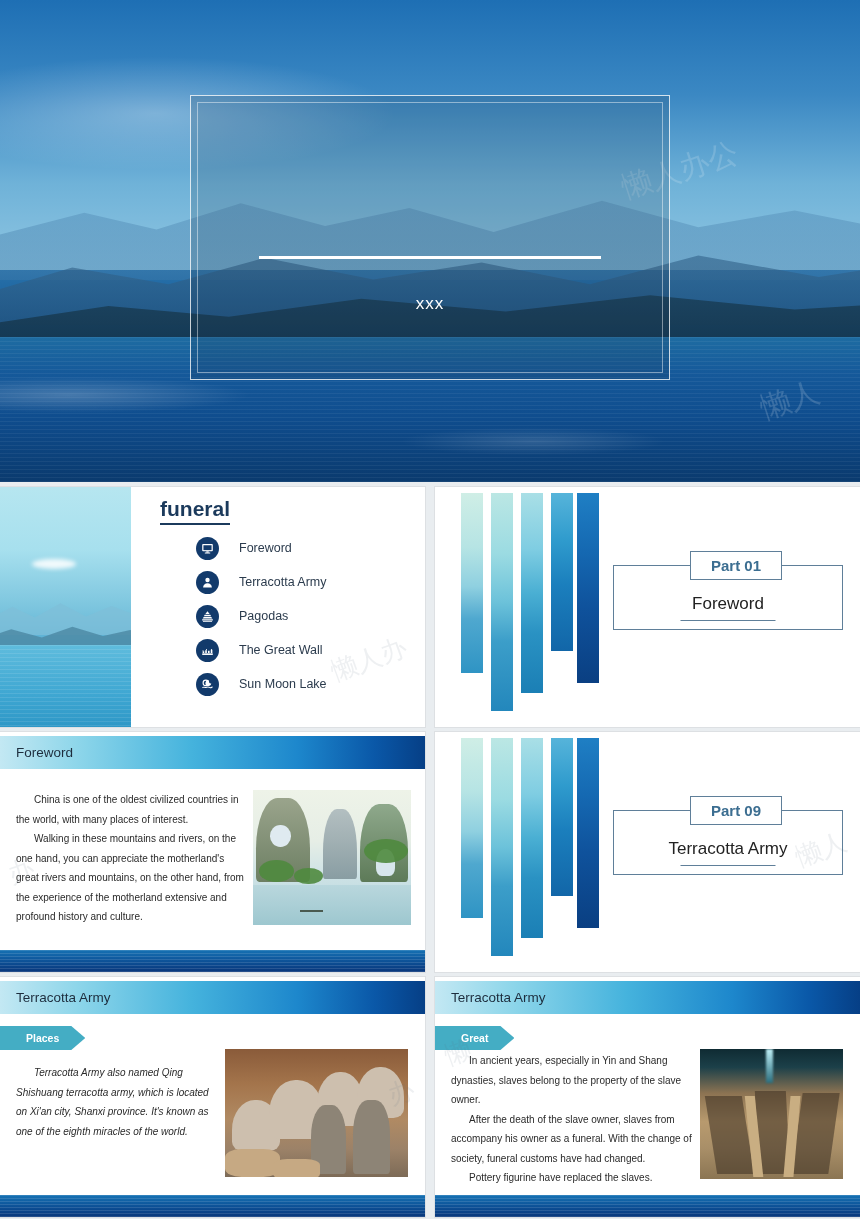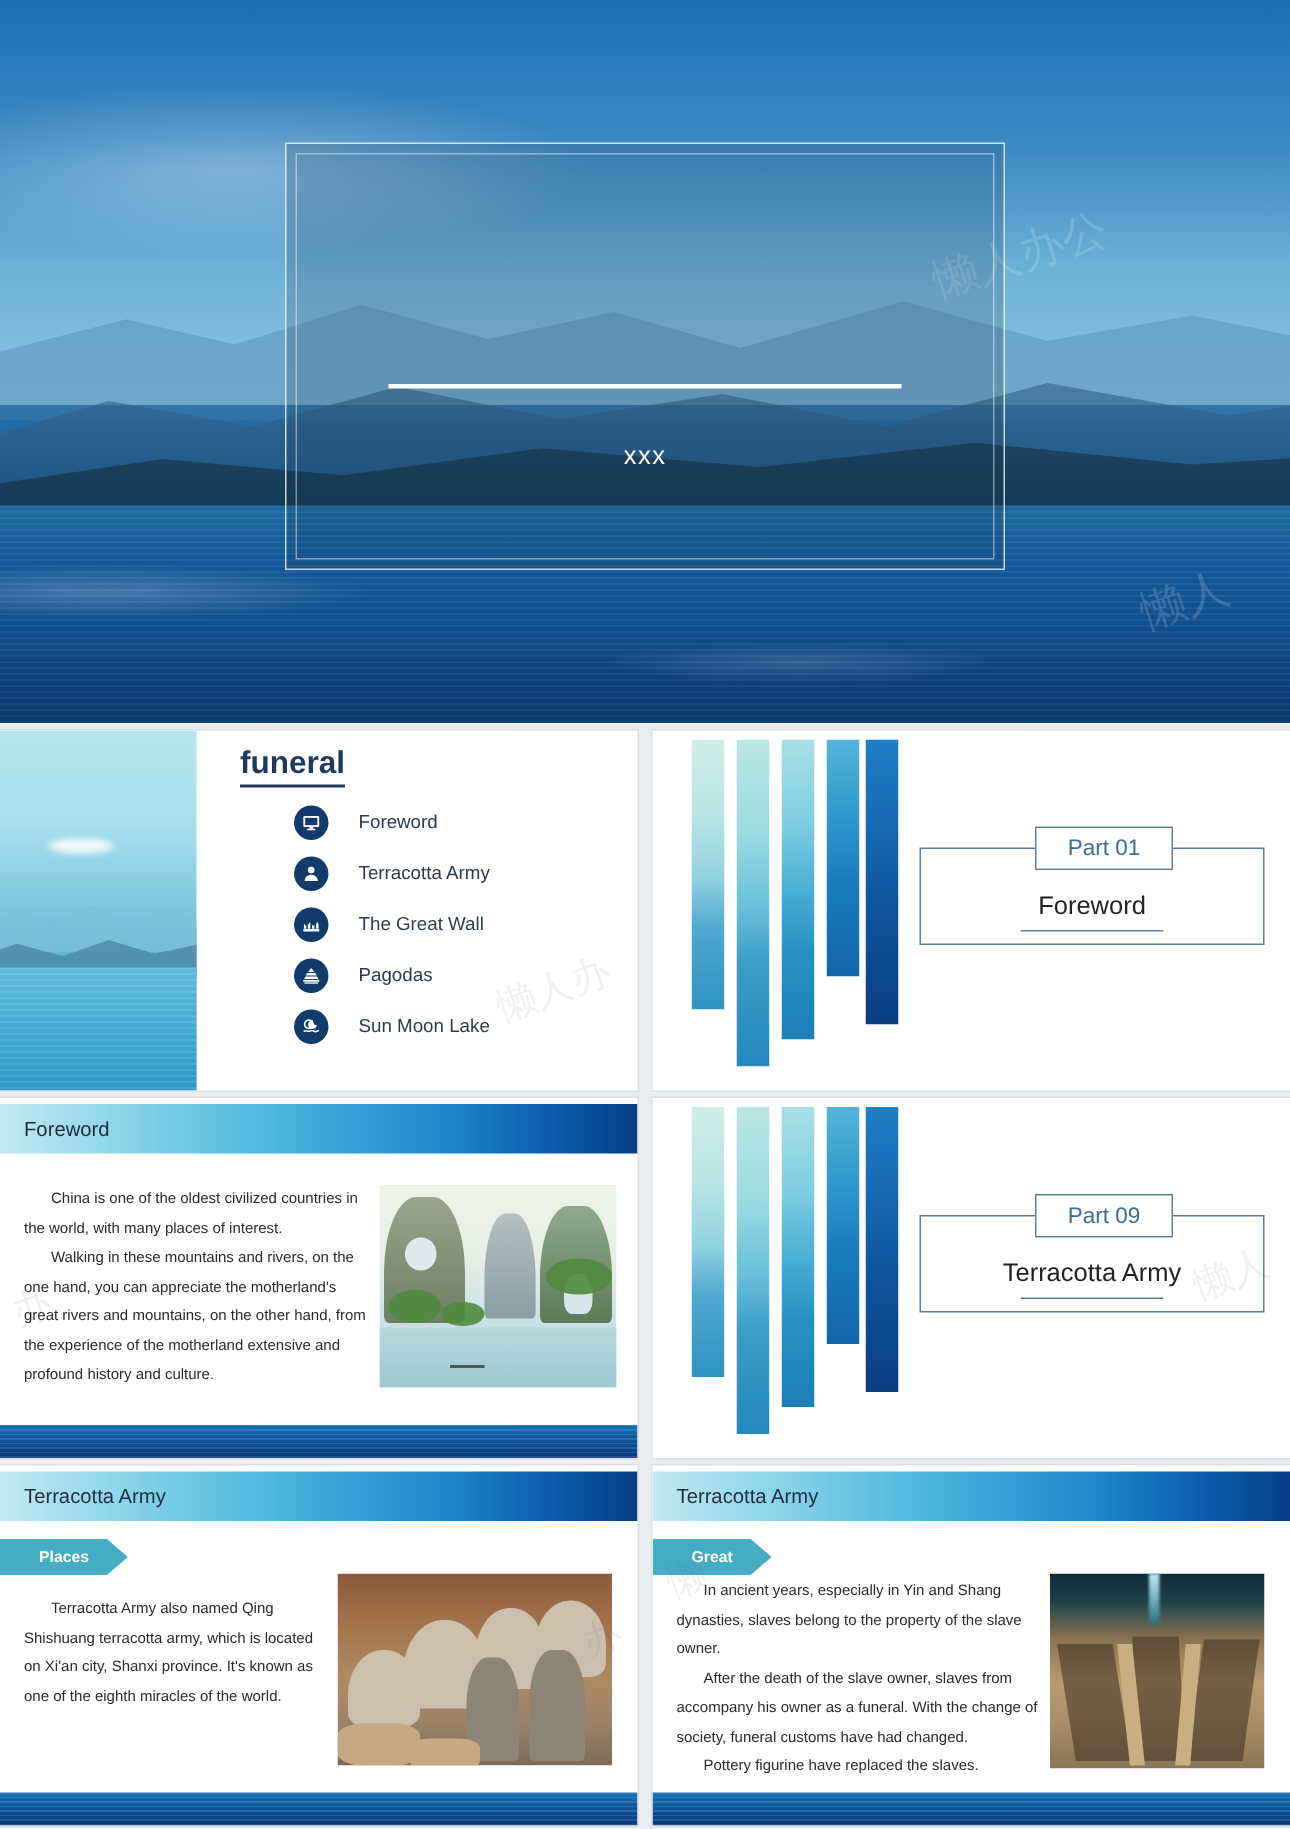--- a/index.html
+++ b/index.html
@@ -123,21 +123,21 @@
   .strip{ position:absolute; top:6px; width:22px; overflow:hidden; }
   .strip .sk{ position:absolute; left:0; top:0; width:100%; height:100%; }
   .part-frame{
     position:absolute; left:178px; top:78px; width:230px; height:65px;
     border:1.4px solid #5f7f99;
   }
   .part-badge{
     position:absolute; left:76px; top:-15px; width:92px; height:29px;
     background:#fff; border:1.4px solid #5f7f99;
     display:flex; align-items:center; justify-content:center;
-    font-size:15px; color:#3c6e91;
+    font-size:15px; color:#3c6e91;font-weight:bold;
   }
   .part-name{
     position:absolute; left:0; right:0; top:28px; text-align:center;
     font-size:17px; color:#222;
   }
   .part-underline{
     position:absolute; left:50%; transform:translateX(-50%);
     top:54px; width:95px; height:1.4px; background:#5f7f99;
   }
 
@@ -251,39 +251,39 @@
               <circle cx="8" cy="5" r="2.7" fill="#fff"></circle>
               <path d="M2.6 14c0-3.1 2.4-5.2 5.4-5.2s5.4 2.1 5.4 5.2z" fill="#fff"></path>
             </svg>
         </span>
         <span class="cl-label">Terracotta Army</span>
       </div>
 
       <div class="cl-item">
         <span class="cl-icon">
           <svg width="13" height="13" viewBox="0 0 16 16">
-              <path d="M1.5 11.5h13v2h-13z" fill="#fff"></path>
-              <path d="M2 8.8h2v2.4H2zM5.2 7.6h2v3.6h-2zM8.6 8.4h2v2.8h-2zM12 7.2h2v4h-2z" fill="#fff"></path>
-              <path d="M2 7.6h1v1.4H2zM6.2 6.3h1v1.5h-1zM12.4 6h1v1.4h-1z" fill="#fff"></path>
-            </svg>
-        </span>
-        <span class="cl-label">The Great Wall</span>
-      </div>
-
-      <div class="cl-item">
-        <span class="cl-icon">
-          <svg width="13" height="13" viewBox="0 0 16 16">
               <path d="M8 1.6 10.6 5H5.4z" fill="#fff"></path>
               <path d="M4.6 5.8h6.8l1.1 1.9H3.5z" fill="#fff"></path>
               <path d="M3.3 8.6h9.4l1.2 2H2.1z" fill="#fff"></path>
               <rect x="1.4" y="11.4" width="13.2" height="1.5" fill="#fff"></rect>
               <rect x="2.4" y="13.4" width="11.2" height="1.1" fill="#fff"></rect>
             </svg>
         </span>
         <span class="cl-label">Pagodas</span>
+      </div>
+
+      <div class="cl-item">
+        <span class="cl-icon">
+          <svg width="13" height="13" viewBox="0 0 16 16">
+              <path d="M1.5 11.5h13v2h-13z" fill="#fff"></path>
+              <path d="M2 8.8h2v2.4H2zM5.2 7.6h2v3.6h-2zM8.6 8.4h2v2.8h-2zM12 7.2h2v4h-2z" fill="#fff"></path>
+              <path d="M2 7.6h1v1.4H2zM6.2 6.3h1v1.5h-1zM12.4 6h1v1.4h-1z" fill="#fff"></path>
+            </svg>
+        </span>
+        <span class="cl-label">The Great Wall</span>
       </div>
 
       <div class="cl-item">
         <span class="cl-icon">
           <svg width="13" height="13" viewBox="0 0 16 16">
               <circle cx="6" cy="6" r="3.4" fill="none" stroke="#fff" stroke-width="1.4"></circle>
               <path d="M12.6 6.6a3.6 3.6 0 1 1-3.2-3.9 2.9 2.9 0 0 0 3.2 3.9z" fill="#fff"></path>
               <path d="M2.2 11.6c1.4-1 2.6.4 4 0s2.6-1.1 4 0 2.4.2 3.6-.5" fill="none" stroke="#fff" stroke-width="1.3" stroke-linecap="round"></path>
             </svg>
         </span>
@@ -371,21 +371,21 @@
       <div class="part-underline"></div>
     </div>
     <div class="wm2" style="left:360px; top:100px;">懒人</div>
   </div>
 
   <div class="slide sw r3 cL">
     <div class="body-header">
       <span>Terracotta Army</span>
     </div>
     <div class="tag">Places</div>
-    <div class="body-text" style="left:16px; top:86px; width:200px;">
+    <div class="body-text" style="left:16px; top:86px; width:200px;font-style:italic;">
       <p>Terracotta Army also named Qing Shishuang terracotta army, which is located on Xi'an city, Shanxi province. It's known as one of the eighth miracles of the world.</p>
     </div>
     <div class="body-img" style="left:225px; top:72px; width:183px; height:128px;">
       <div class="terra">
         <div class="horse" style="left:4%;  top:40%; width:26%; height:40%;"></div>
         <div class="horse" style="left:24%; top:24%; width:30%; height:46%;"></div>
         <div class="horse" style="left:50%; top:18%; width:26%; height:42%;"></div>
         <div class="horse" style="left:72%; top:14%; width:26%; height:40%;"></div>
         <div class="man" style="left:47%; top:44%; width:19%; height:54%;"></div>
         <div class="man" style="left:70%; top:40%; width:20%; height:58%;"></div>

